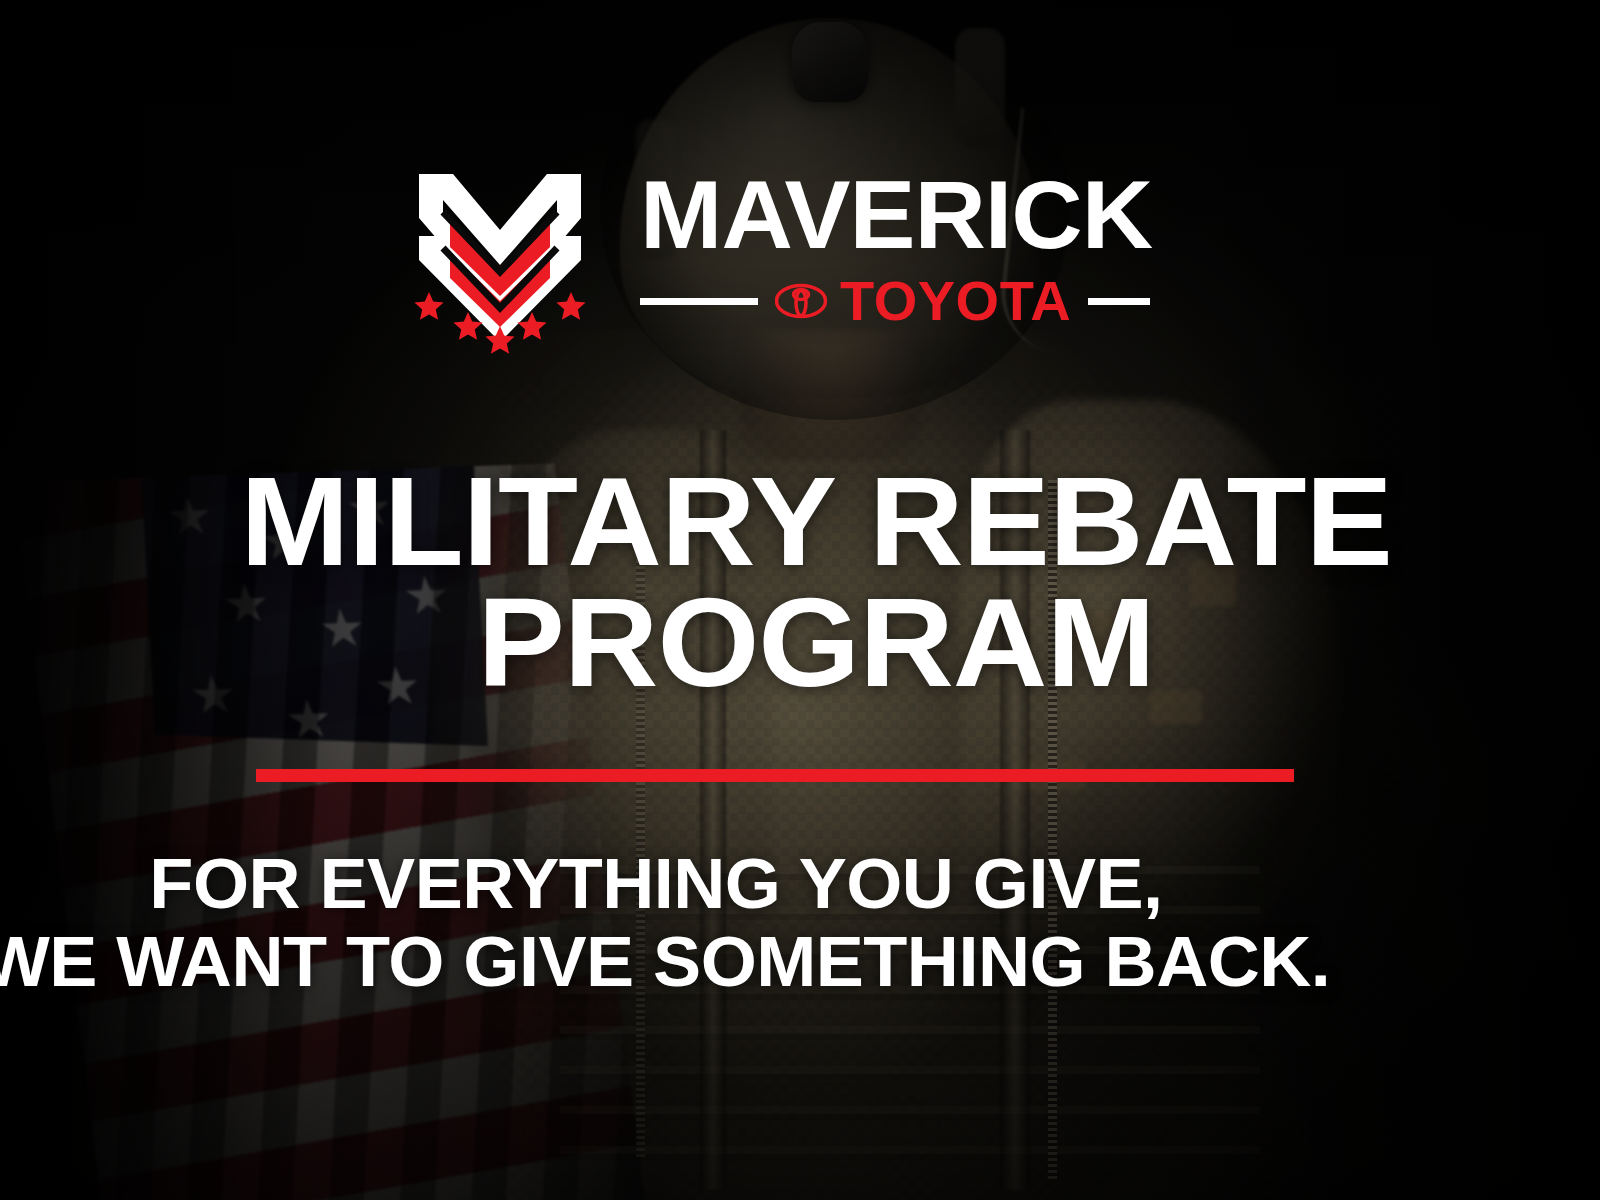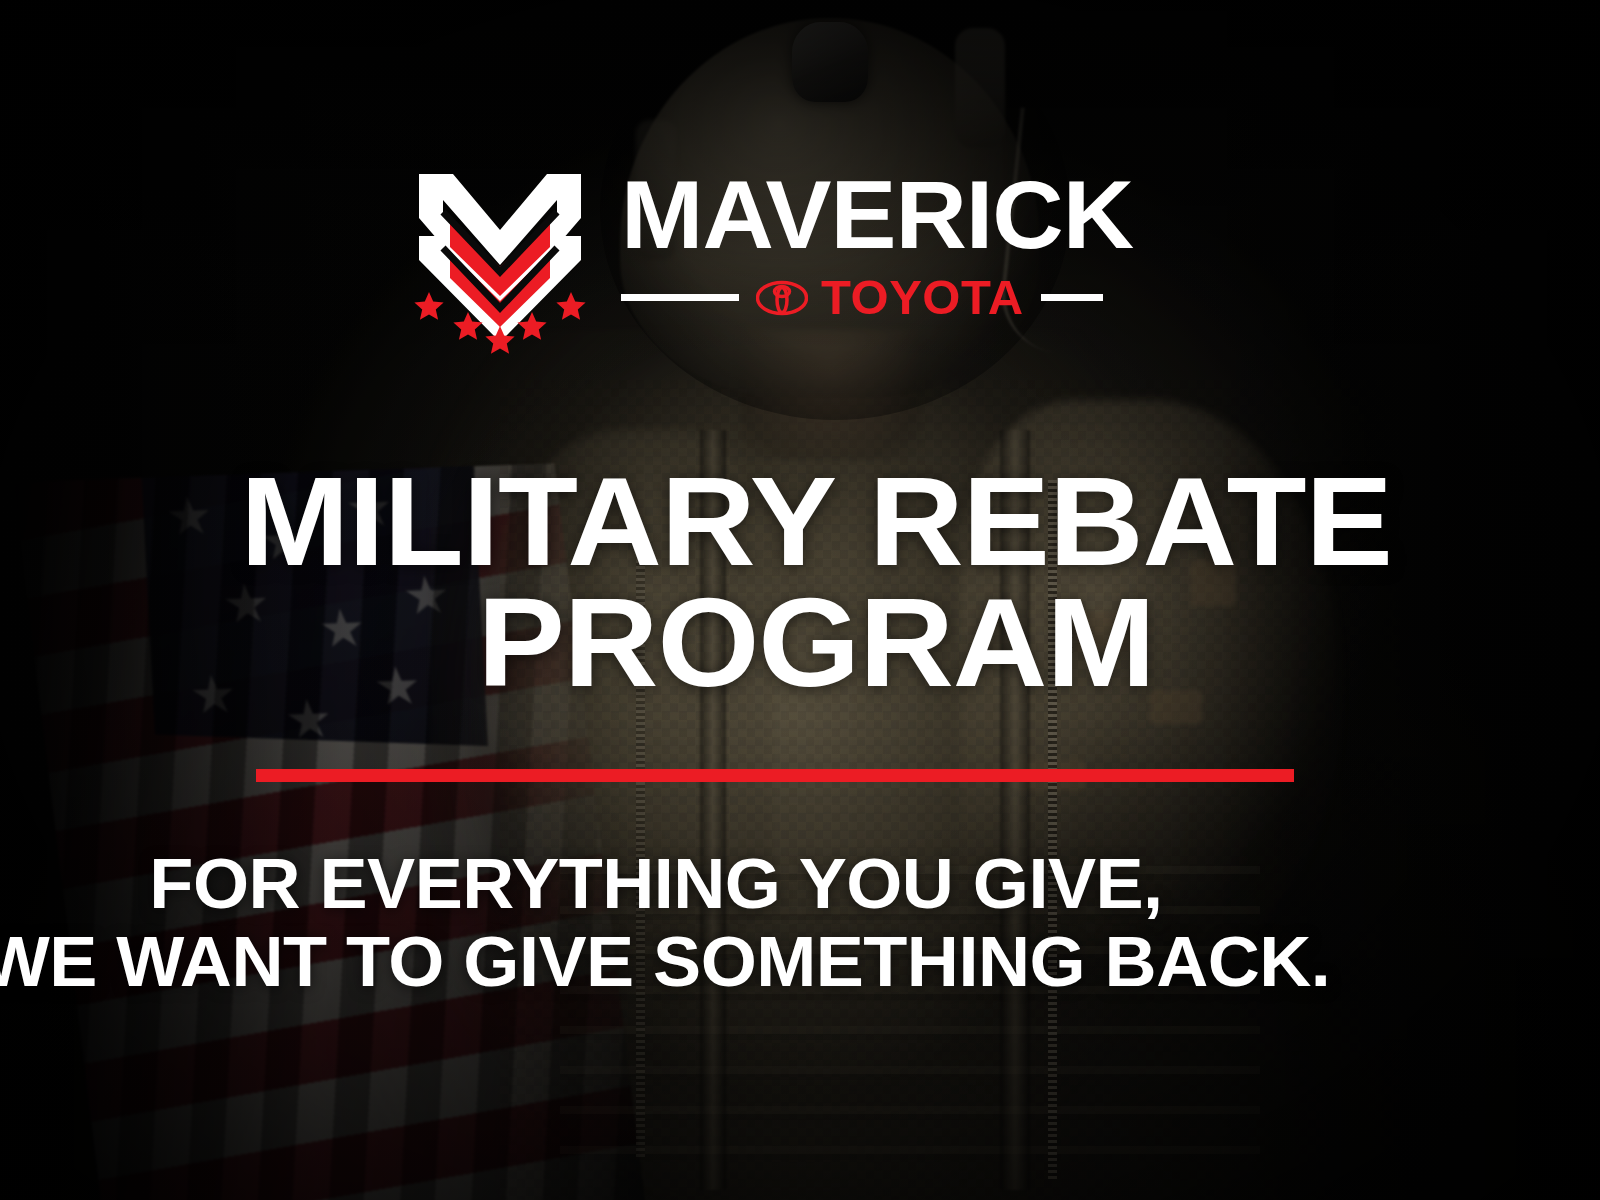--- a/index.html
+++ b/index.html
@@ -208,21 +208,21 @@
     align-items:flex-start;
   }
   .emblem {
     width:175px; height:195px;
     position:relative;
     flex:0 0 auto;
   }
   .emblem svg { display:block; width:175px; height:195px; }
 
   .wordmark {
-    margin-left:33px;
+    margin-left:52px;
     position:relative;
     width:552px;
   }
   .maverick-text {
     font-size:97px;
     line-height:0.88;
     font-weight:bold;
     color:#ffffff;
     letter-spacing:-1px;
     font-family:"Liberation Sans", sans-serif;
@@ -246,21 +246,21 @@
   .rule-right { width:62px; }
   .toyota-group {
     display:flex;
     align-items:center;
     gap:13px;
     padding:0 17px;
     flex:0 0 auto;
   }
   .toyota-mark { width:52px; height:36px; display:block; }
   .toyota-text {
-    font-size:49px;
+    font-size:56px;
     font-weight:bold;
     color:#EC1C24;
     letter-spacing:0.5px;
     line-height:1;
     font-family:"Liberation Sans", sans-serif;
     transform:scaleX(1.0);
   }
 
   
   .headline {

